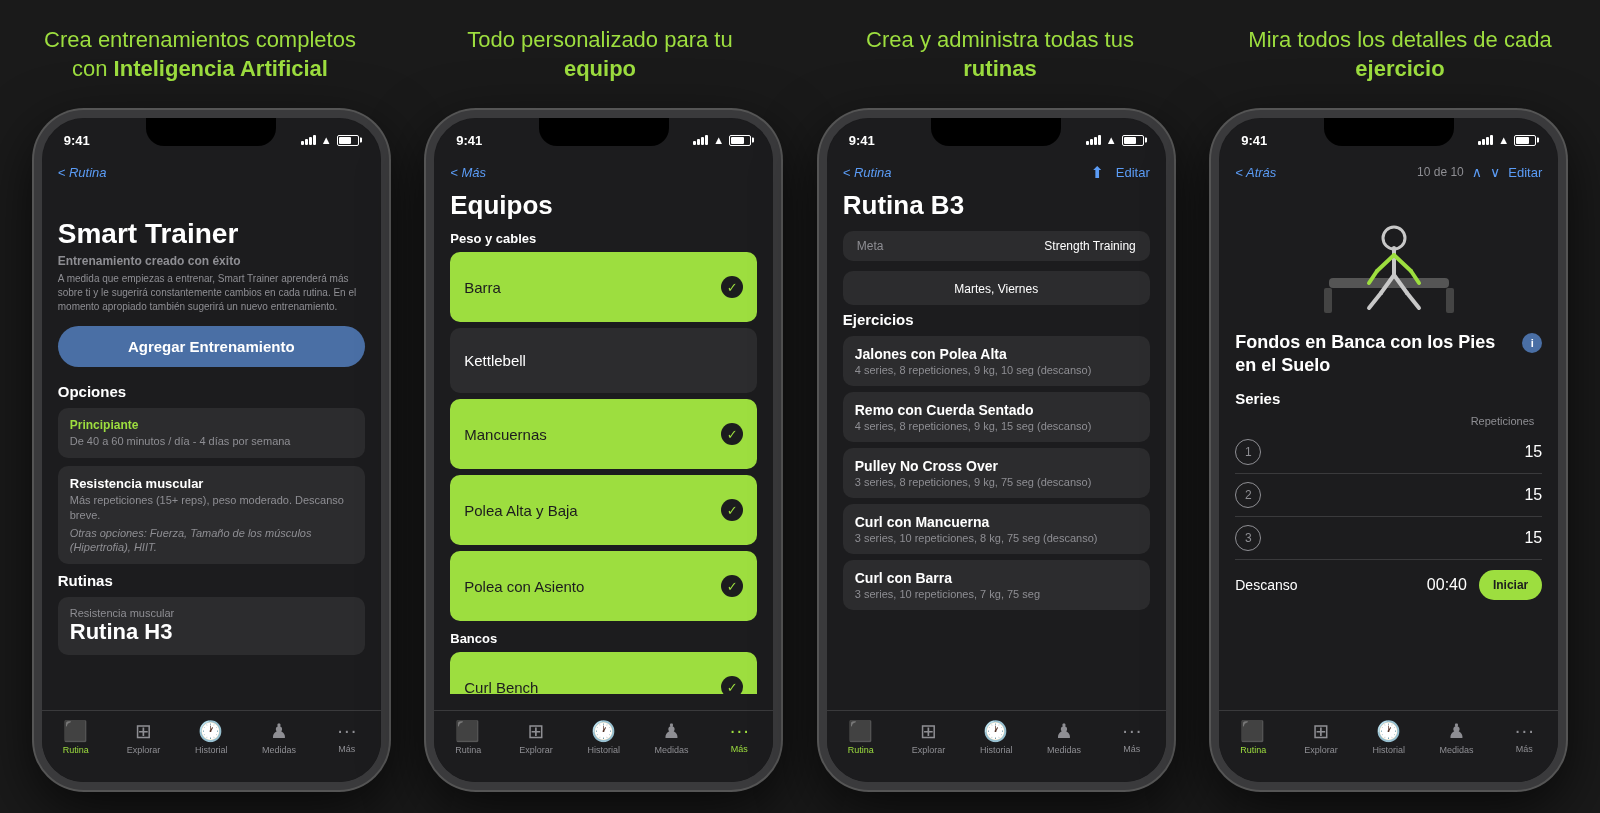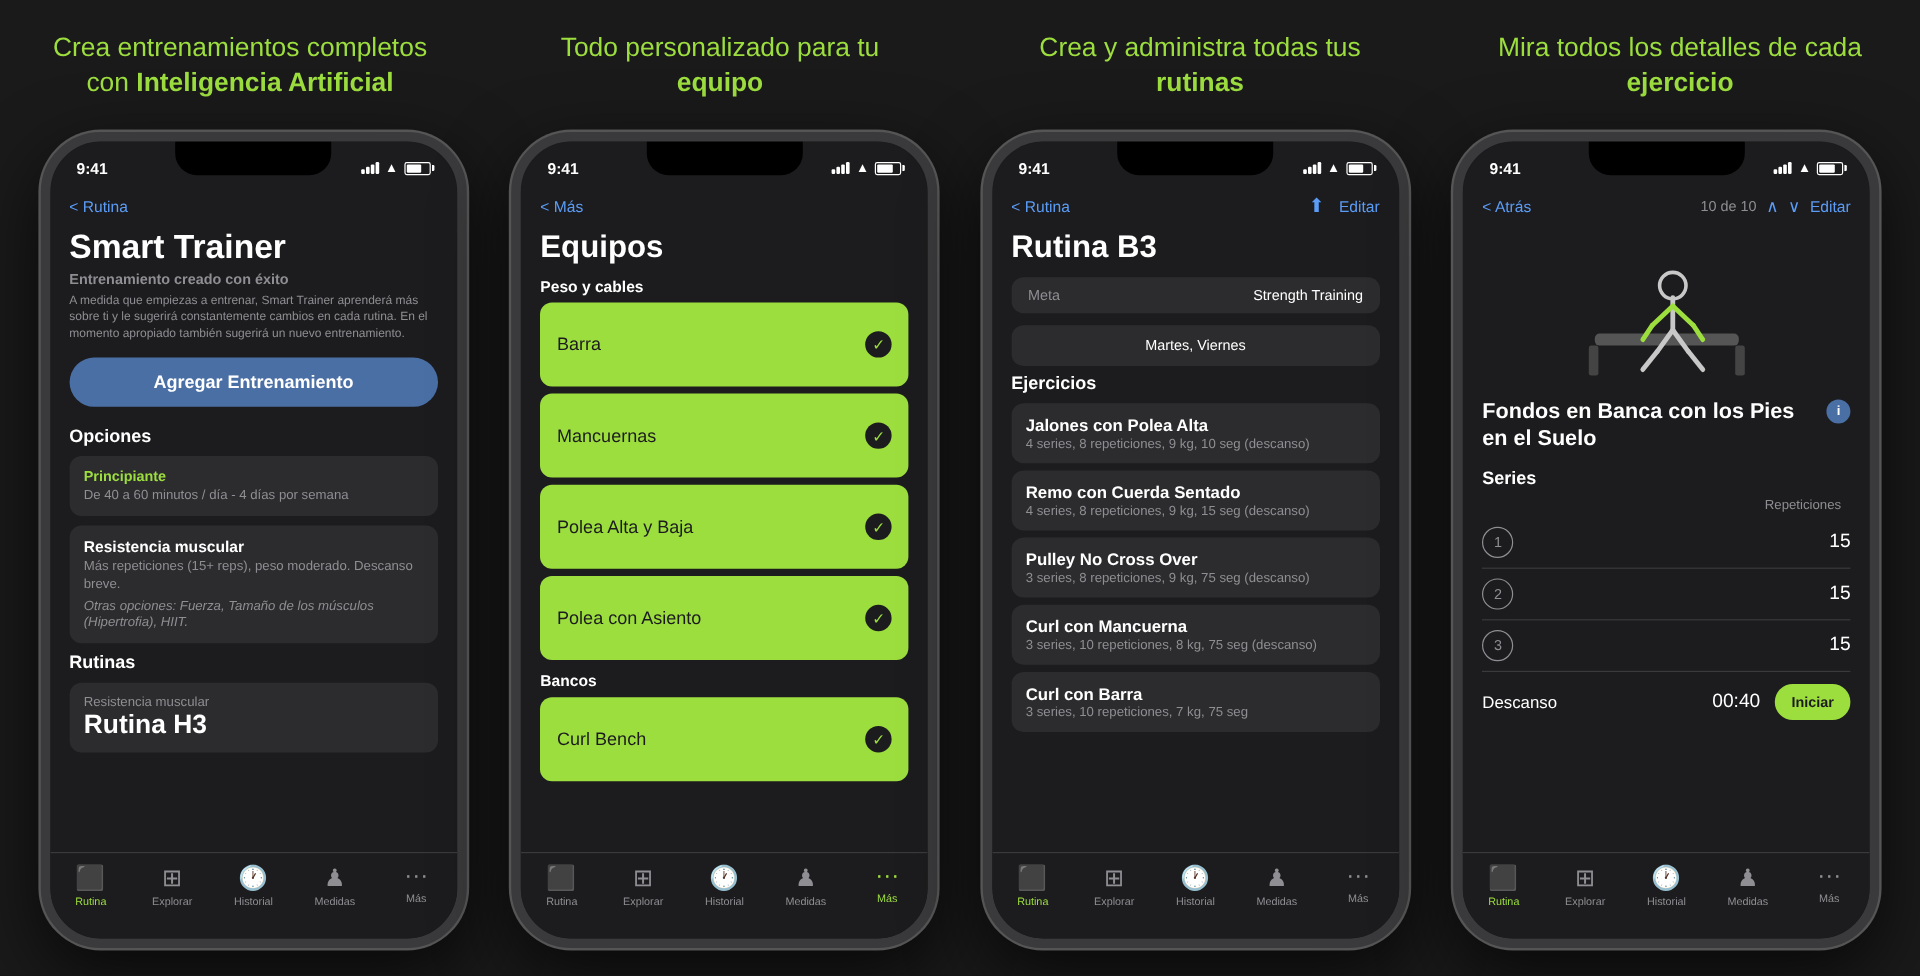--- a/index.html
+++ b/index.html
@@ -161,30 +161,32 @@
       padding: 4px 16px;
       height: 36px;
     }
 
     .nav-back {
       color: #5b9cf6;
       font-size: 13px;
       display: flex;
       align-items: center;
       gap: 2px;
+      font-style: italic;
     }
 
     .nav-action {
       color: #5b9cf6;
       font-size: 13px;
     }
 
     
     .screen1 .content {
       padding: 0 16px;
+      margin-top: 28px;
     }
 
     .screen1 .main-title {
       color: #fff;
       font-size: 30px;
       font-weight: 700;
       margin-bottom: 6px;
     }
 
     .btn-primary {
@@ -557,20 +559,23 @@
           <span class="nav-back">&lt; Más</span>
         </div>
         <div style="padding: 0 16px; overflow: hidden; height: calc(100% - 160px);">
           <div style="color:#fff;font-size:26px;font-weight:700;margin-bottom:8px;">Equipos</div>
           <div class="equip-section-title">Peso y cables</div>
 
           <div class="equip-item selected">
             <span class="equip-name">Barra</span>
             <div class="check-circle">✓</div>
           </div>
+          <div class="equip-item unselected">
+            <span class="equip-name">Kettlebell</span>
+          </div>
           <div class="equip-item selected">
             <span class="equip-name">Mancuernas</span>
             <div class="check-circle">✓</div>
           </div>
           <div class="equip-item selected">
             <span class="equip-name">Polea Alta y Baja</span>
             <div class="check-circle">✓</div>
           </div>
           <div class="equip-item selected">
             <span class="equip-name">Polea con Asiento</span>

